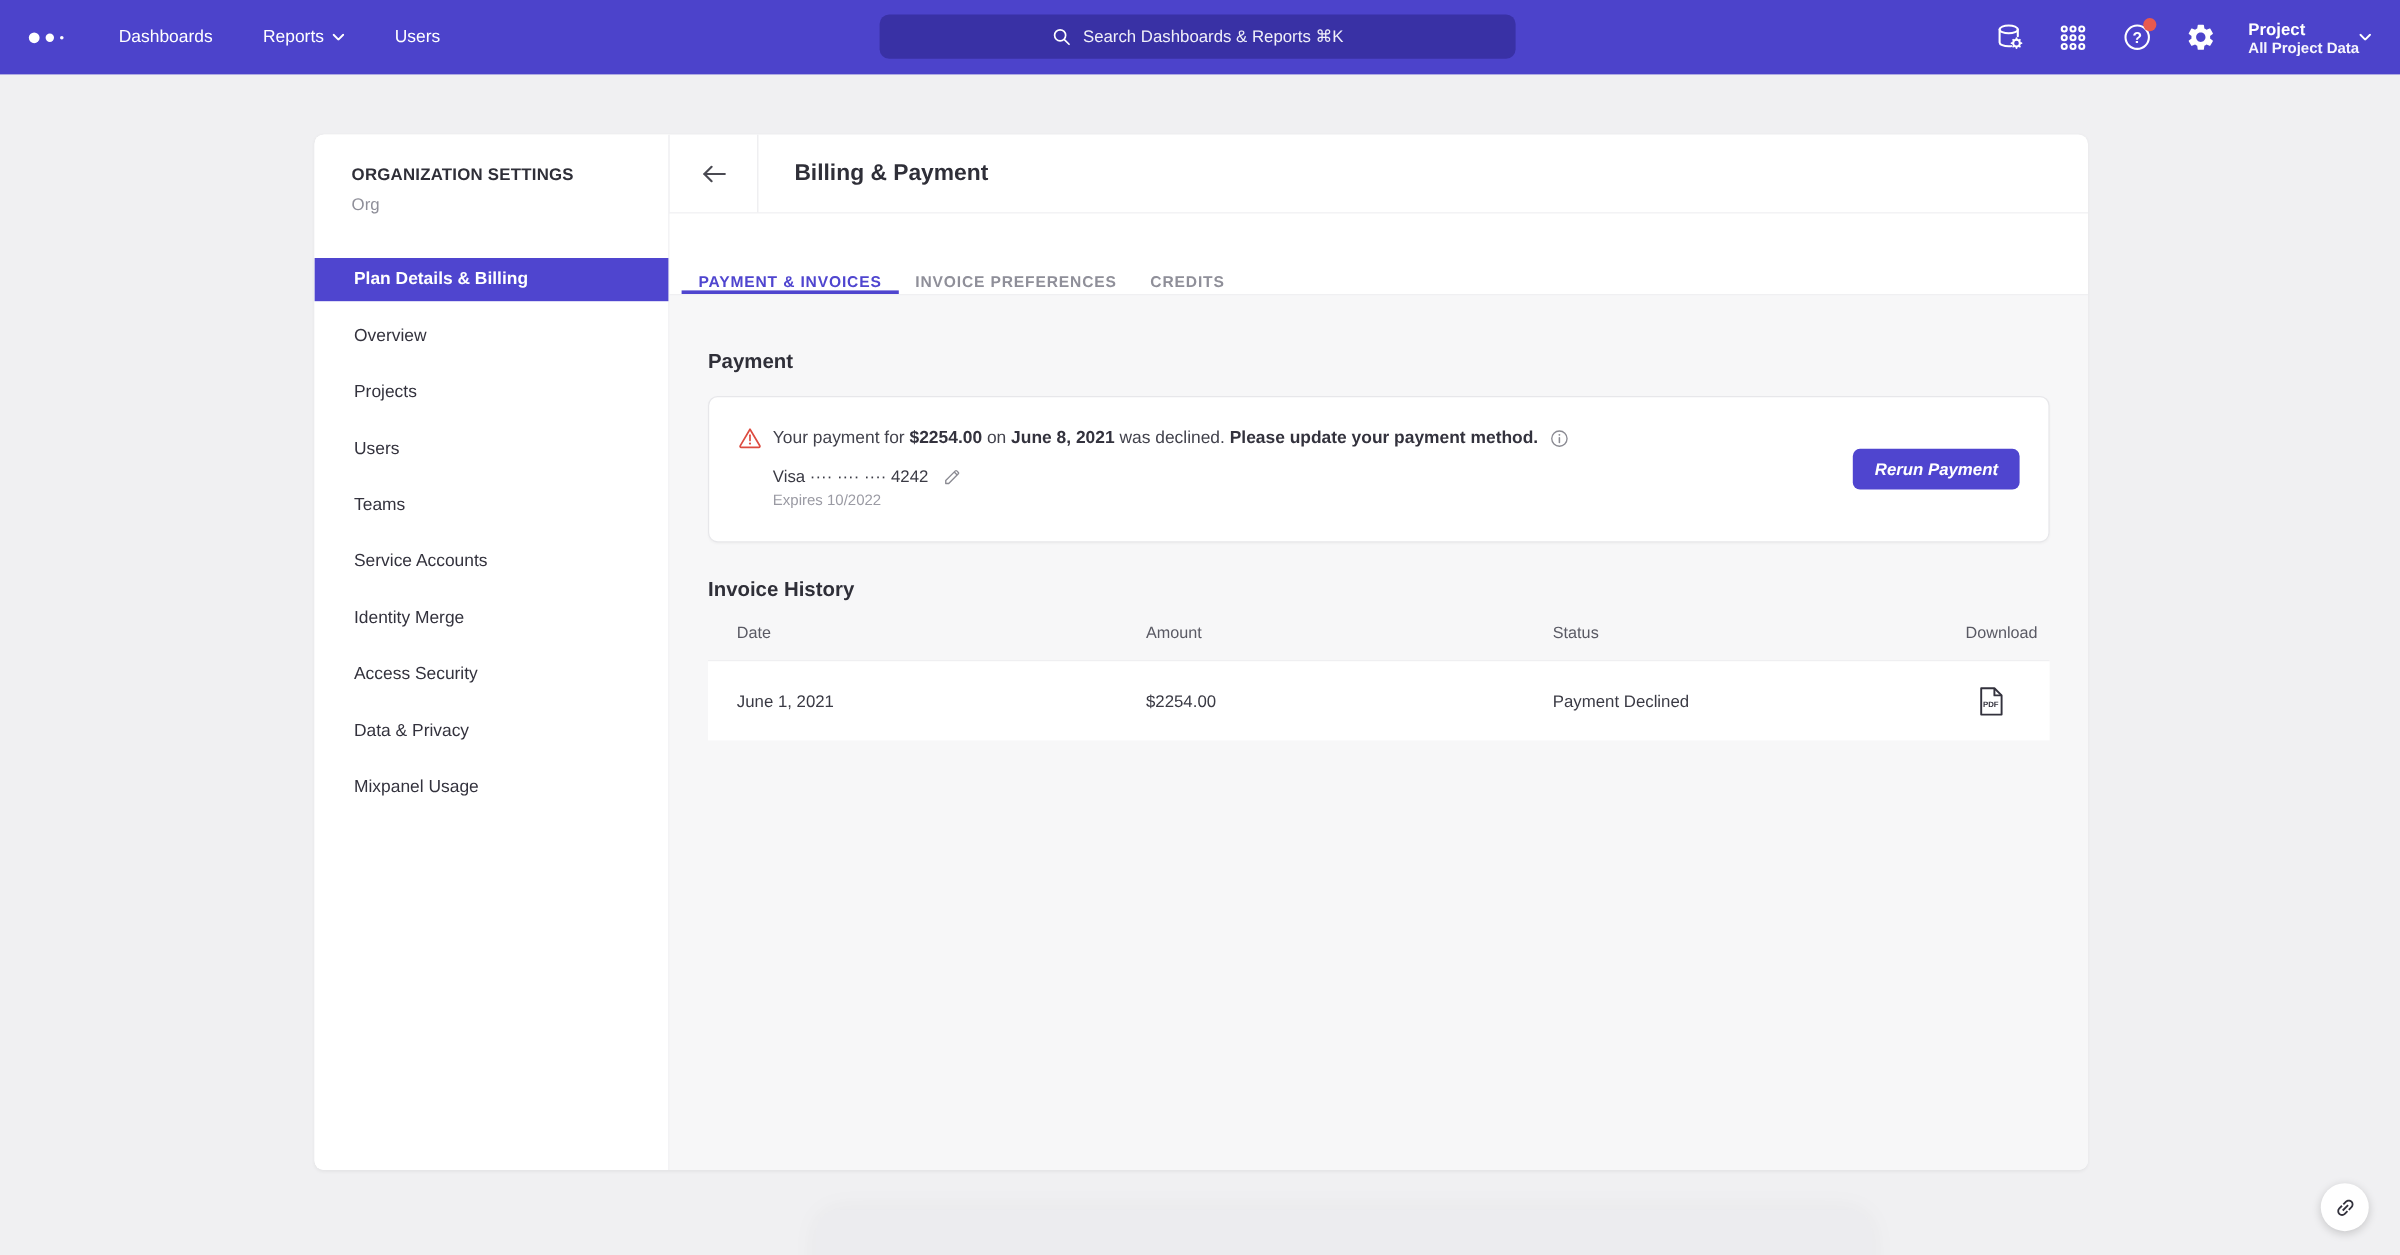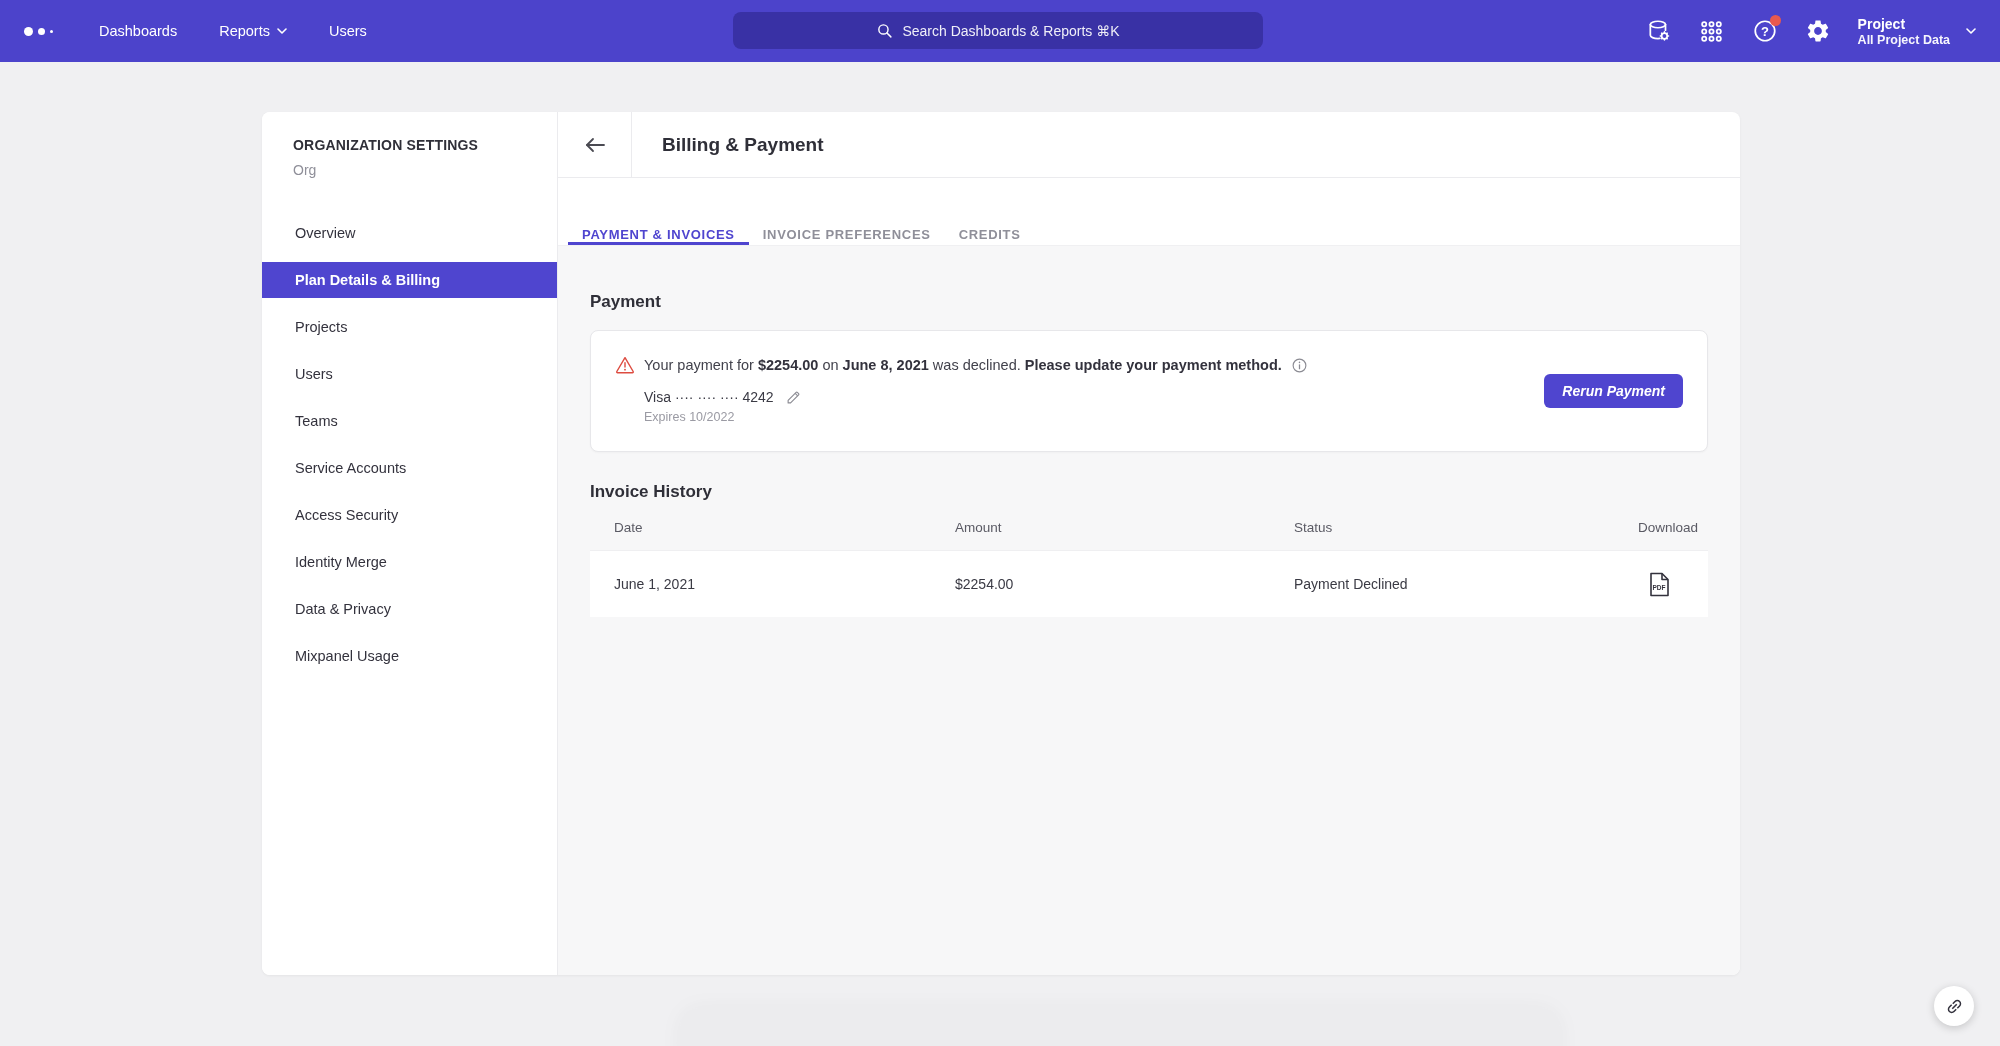--- a/index.html
+++ b/index.html
@@ -16,21 +16,21 @@
   .logo i.d2 { width:7px; height:7px; }
   .logo i.d3 { width:3px; height:3px; }
   .nav-link { font-size:14.5px; color:#fff; margin-right:42px; display:flex; align-items:center; gap:7px; cursor:pointer; }
   .chev { width:10px; height:6px; }
   .search-pill { position:absolute; left:733px; top:12px; width:530px; height:37px; border-radius:8px;
                  background:rgba(10,5,70,0.28); display:flex; align-items:center; justify-content:center;
                  gap:9px; font-size:14px; color:rgba(255,255,255,0.92); cursor:text; }
   .nav-right { position:absolute; right:0; top:0; height:62px; display:flex; align-items:center; gap:27px; padding-right:24px; }
   .nav-icon { width:26px; height:26px; position:relative; cursor:pointer; display:flex; align-items:center; justify-content:center; }
   .badge-dot { position:absolute; right:-3px; top:-3px; width:11px; height:11px; border-radius:50%; background:#e8594e; }
-  .project-switch { display:flex; align-items:center; gap:16px; cursor:pointer; }
+  .project-switch { display:flex; align-items:center; gap:0; cursor:pointer; }
   .project-label { font-size:14px; font-weight:bold; line-height:1.3; }
   .project-value { font-size:12.5px; font-weight:bold; color:rgba(255,255,255,0.95); }
 
   
   .card-wrap { position:absolute; left:262px; top:112px; width:1478px; height:863px; background:#fff;
                border-radius:8px; box-shadow:0 1px 3px rgba(0,0,0,0.05); display:flex; overflow:hidden; }
 
   
   .sidebar { width:296px; border-right:1px solid #ebebee; background:#fff; padding-top:25px; flex:none; }
   .sb-heading { margin-left:31px; font-size:14px; font-weight:bold; color:#2f2f38; letter-spacing:0.2px; }
@@ -168,28 +168,28 @@
       </div>
     </div>
   </div>
 
   <div class="card-wrap">
 
     <div class="sidebar">
       <div class="sb-heading">ORGANIZATION SETTINGS</div>
       <div class="sb-sub">Org</div>
       <ul class="sb-list">
+        <li class="sb-item active">Plan Details &amp; Billing</li>
         <li class="sb-item">Overview</li>
-        <li class="sb-item active">Plan Details &amp; Billing</li>
         <li class="sb-item">Projects</li>
         <li class="sb-item">Users</li>
         <li class="sb-item">Teams</li>
         <li class="sb-item">Service Accounts</li>
+        <li class="sb-item">Identity Merge</li>
         <li class="sb-item">Access Security</li>
-        <li class="sb-item">Identity Merge</li>
         <li class="sb-item">Data &amp; Privacy</li>
         <li class="sb-item">Mixpanel Usage</li>
       </ul>
     </div>
 
     <div class="main">
       <div class="main-header">
         <div class="back-box">
           <svg width="22" height="18" viewBox="0 0 22 18">
             <line x1="3" y1="9" x2="20" y2="9" stroke="#4a4a52" stroke-width="1.8" stroke-linecap="round"></line>

